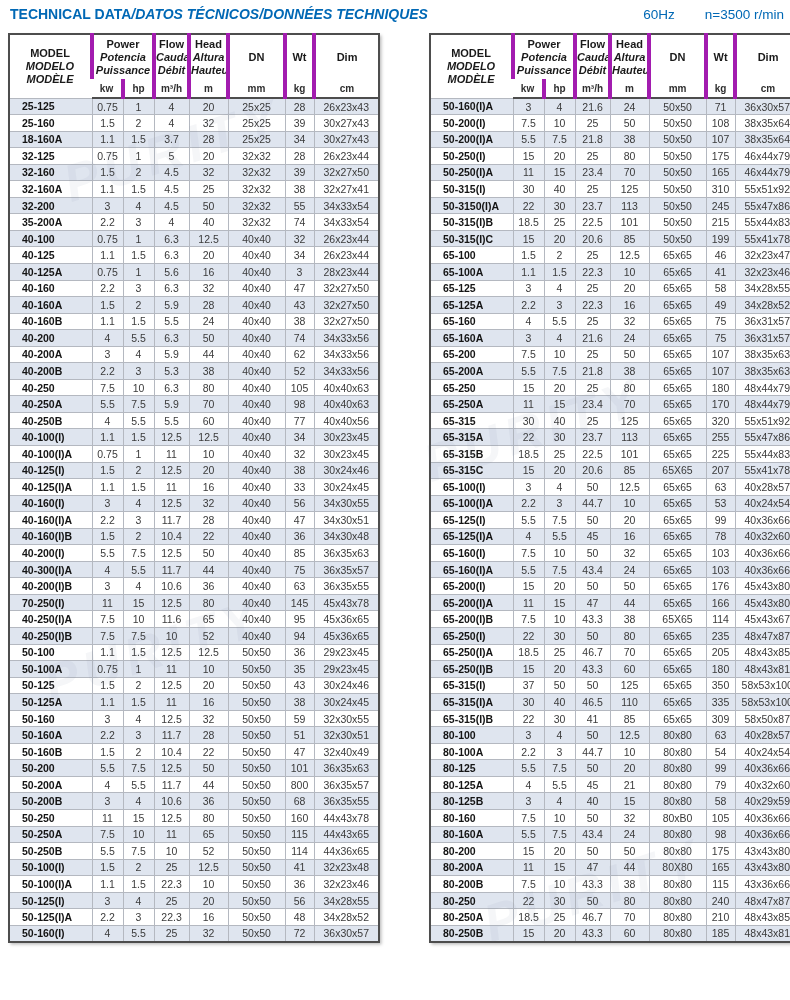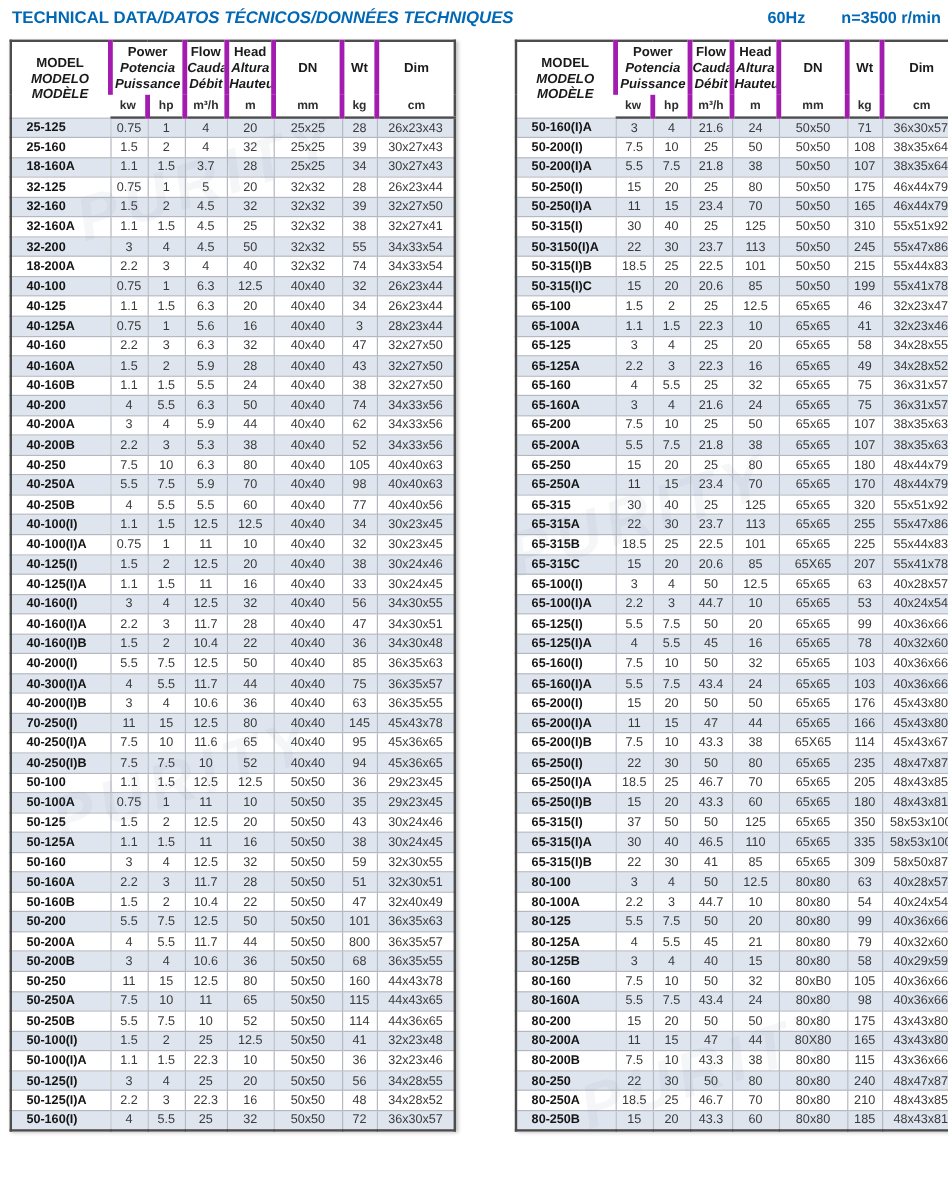--- a/index.html
+++ b/index.html
@@ -11,21 +11,21 @@
     position: relative;
   }
   .page { position: relative; width: 790px; height: 1000px; }
 
   .topbar {
     position: absolute; top: 6px; left: 10px; right: 6px;
     display: flex; justify-content: space-between; align-items: baseline;
   }
   .title { font-size: 14px; font-weight: bold; color: #0068b5; letter-spacing: 0; white-space: nowrap; }
   .title .it { font-style: italic; text-align: center; }
-  .freq-speed { display: flex; gap: 30px; font-size: 13.5px; font-weight: bold; color: #0068b5; }
+  .freq-speed { display: flex; gap: 30px; font-size: 13.5px; font-weight: normal; color: #0068b5; }
 
   .tables-wrap {
     position: absolute; top: 33px; left: 8px;
     display: flex; gap: 49px;
   }
 
   table.spec {
     border-collapse: collapse;
     table-layout: fixed;
     width: 370px;
@@ -211,21 +211,21 @@
             <td class="model">32-200</td>
             <td>3</td>
             <td>4</td>
             <td>4.5</td>
             <td>50</td>
             <td>32x32</td>
             <td>55</td>
             <td>34x33x54</td>
           </tr>
           <tr>
-            <td class="model">18-200A</td>
+            <td class="model">35-200A</td>
             <td>2.2</td>
             <td>3</td>
             <td>4</td>
             <td>40</td>
             <td>32x32</td>
             <td>74</td>
             <td>34x33x54</td>
           </tr>
           <tr class="stripe">
             <td class="model">40-100</td>

